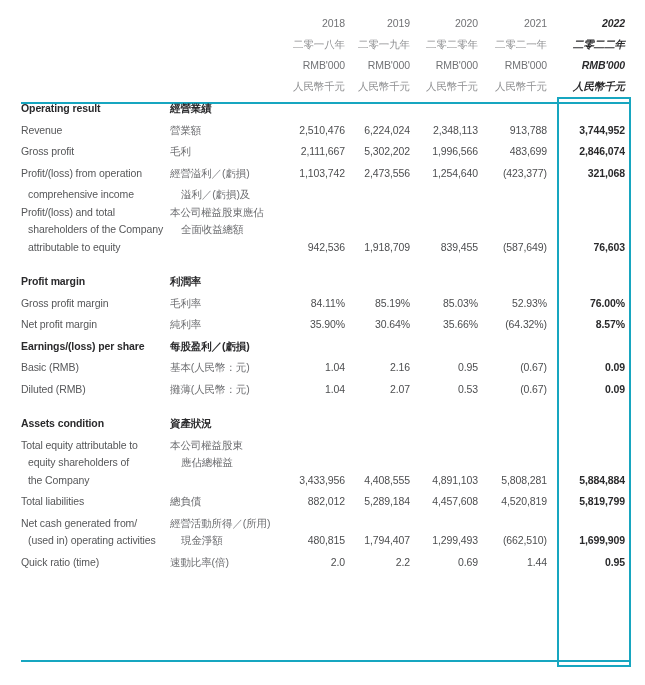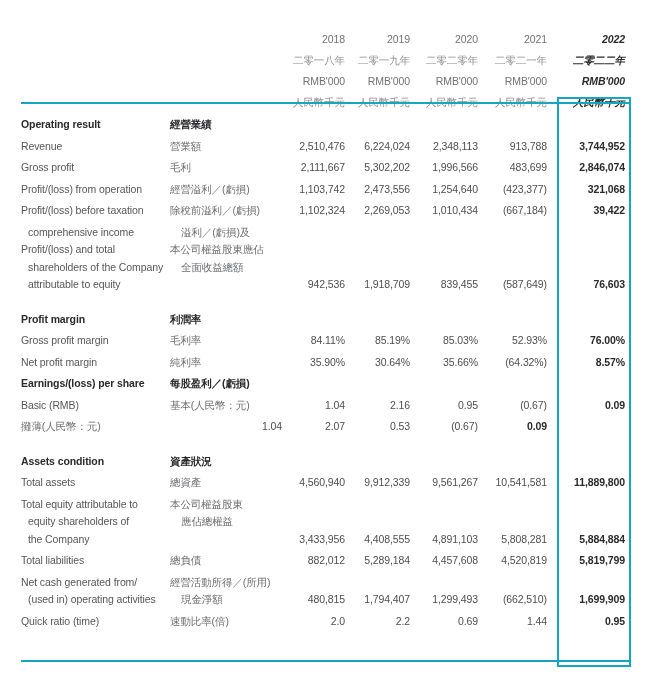--- a/index.html
+++ b/index.html
@@ -6,21 +6,21 @@
   html,body { background:#ffffff; }
   body { font-family:"Liberation Sans","DejaVu Sans",sans-serif; }
   .page {
     position:relative; width:645px; height:685px; background:#fff;
     overflow:hidden; font-size:10.5px; letter-spacing:-0.1px;
     --teal:#17a6c0; --ink:#2a2a2c; --en:#565759; --zh:#6d6e71;
     --num:#4d4e50; --hgray:#717275; --hzh:#8d8e90;
   }
   
   .thead { display:grid; grid-template-columns:149px 112px 63px 65px 68px 69px 78px;
-           margin-left:21px; padding-top:29px; }
+           margin-left:21px; padding-top:13px; }
   .hcol .hl { line-height:21px; text-align:right; white-space:nowrap; }
   .hl.y  { color:var(--hgray); }
   .hl.zy { color:var(--hzh); }
   .hl.u  { color:var(--hgray); }
   .hl.zu { color:var(--hzh); }
   .hcol.em .hl { color:var(--ink); font-weight:700; }
   
   .rule { position:absolute; left:21px; width:610px; height:2px; background:var(--teal); }
   .rule.top { top:102px; }
   .rule.bottom { top:660px; }
@@ -126,33 +126,20 @@
           <div class="ln">經營溢利／(虧損)</div>
         </div>
         <div class="c-val">1,103,742</div>
         <div class="c-val">2,473,556</div>
         <div class="c-val">1,254,640</div>
         <div class="c-val">(423,377)</div>
         <div class="c-val v4">321,068</div>
       </div>
       <div class="row">
         <div class="c-en">
-          <div class="ln">Profit/(loss) before taxation</div>
-        </div>
-        <div class="c-zh">
-          <div class="ln">除稅前溢利／(虧損)</div>
-        </div>
-        <div class="c-val">1,102,324</div>
-        <div class="c-val">2,269,053</div>
-        <div class="c-val">1,010,434</div>
-        <div class="c-val">(667,184)</div>
-        <div class="c-val v4">39,422</div>
-      </div>
-      <div class="row">
-        <div class="c-en">
           <div class="ln ind">comprehensive income</div>
           <div class="ln">Profit/(loss) and total</div>
           <div class="ln ind">shareholders of the Company</div>
           <div class="ln ind">attributable to equity</div>
         </div>
         <div class="c-zh">
           <div class="ln ind2">溢利／(虧損)及</div>
           <div class="ln">本公司權益股東應佔</div>
           <div class="ln ind2">全面收益總額</div>
           <div class="ln ind2"></div>
@@ -222,20 +209,23 @@
         <div class="c-zh">
           <div class="ln">基本(人民幣：元)</div>
         </div>
         <div class="c-val">1.04</div>
         <div class="c-val">2.16</div>
         <div class="c-val">0.95</div>
         <div class="c-val">(0.67)</div>
         <div class="c-val v4">0.09</div>
       </div>
       <div class="row">
+        <div class="c-en">
+          <div class="ln">Diluted (RMB)</div>
+        </div>
         <div class="c-zh">
           <div class="ln">攤薄(人民幣：元)</div>
         </div>
         <div class="c-val">1.04</div>
         <div class="c-val">2.07</div>
         <div class="c-val">0.53</div>
         <div class="c-val">(0.67)</div>
         <div class="c-val v4">0.09</div>
       </div>
       <div class="row section gap">
@@ -246,33 +236,20 @@
           <div class="ln">資產狀況</div>
         </div>
         <div class="c-val"></div>
         <div class="c-val"></div>
         <div class="c-val"></div>
         <div class="c-val"></div>
         <div class="c-val v4"></div>
       </div>
       <div class="row">
         <div class="c-en">
-          <div class="ln">Total assets</div>
-        </div>
-        <div class="c-zh">
-          <div class="ln">總資產</div>
-        </div>
-        <div class="c-val">4,560,940</div>
-        <div class="c-val">9,912,339</div>
-        <div class="c-val">9,561,267</div>
-        <div class="c-val">10,541,581</div>
-        <div class="c-val v4">11,889,800</div>
-      </div>
-      <div class="row">
-        <div class="c-en">
           <div class="ln">Total equity attributable to</div>
           <div class="ln ind">equity shareholders of</div>
           <div class="ln ind">the Company</div>
         </div>
         <div class="c-zh">
           <div class="ln">本公司權益股東</div>
           <div class="ln ind2">應佔總權益</div>
           <div class="ln ind2"></div>
         </div>
         <div class="c-val">3,433,956</div>

